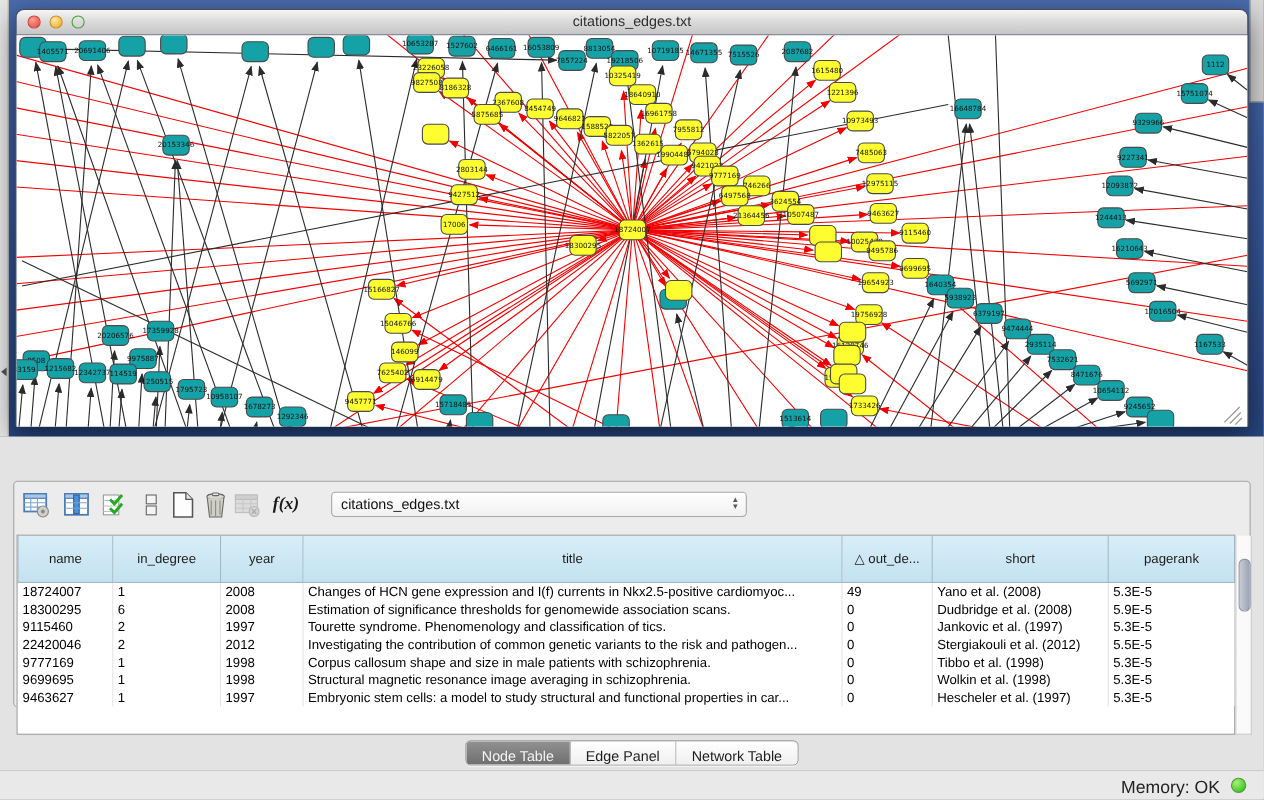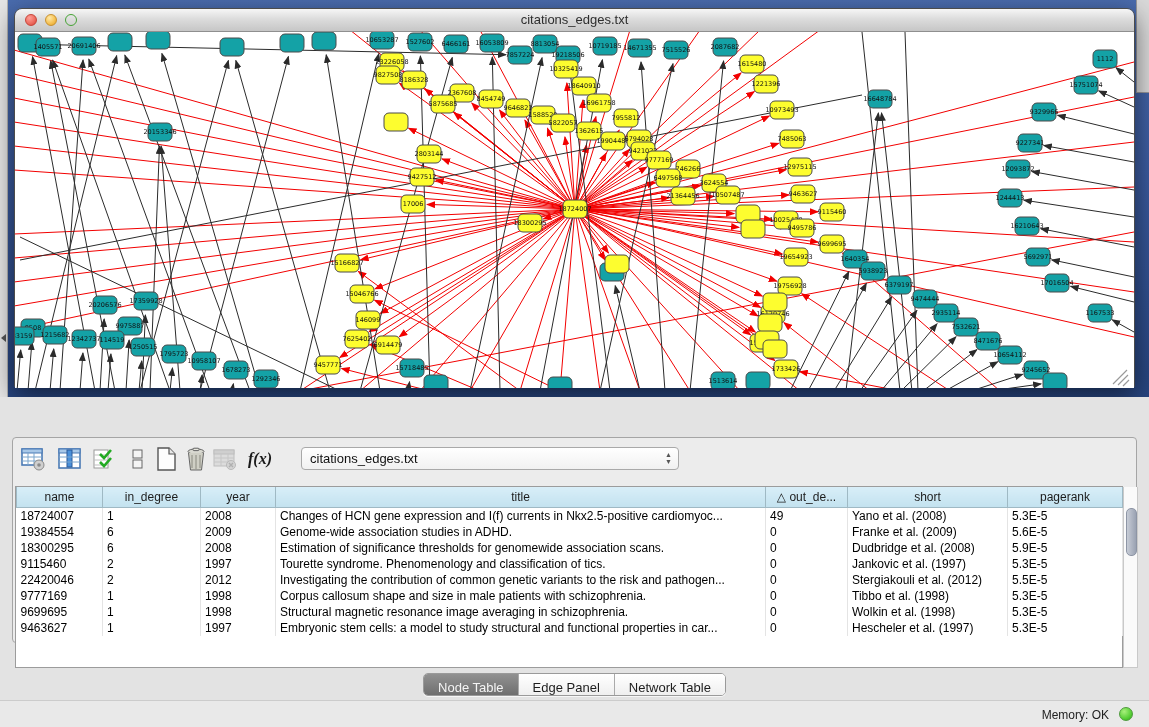--- a/index.html
+++ b/index.html
@@ -44,39 +44,39 @@
   .fx{font-family:"Liberation Serif",serif;font-style:italic;font-weight:bold;font-size:16px;color:#1a1a1a;line-height:26px;}
   .dropdown{position:absolute;left:288px;top:1px;width:378px;height:23px;background:linear-gradient(180deg,#ffffff,#f1f1f1);
        border:1px solid #a9a9a9;border-radius:4px;box-sizing:border-box;font-size:13px;color:#111;
        padding:3px 0 0 8px;}
   .dd-arrows{position:absolute;right:6px;top:3px;font-size:7px;line-height:7px;color:#555;text-align:center;}
   
   .tbl-wrap{position:absolute;left:2px;top:48px;width:1106px;height:180px;background:#fff;
             border:1px solid #9c9c9c;box-sizing:content-box;}
   table.grid{border-collapse:collapse;table-layout:fixed;width:1106px;font-size:12px;}
   table.grid th{height:18px;background:linear-gradient(180deg,#d8eef8,#c3e2ef);border:1px solid #9fb9c4;
-       border-top:none;font-weight:normal;color:#1c1c1c;text-align:center;padding:1px 4px;overflow:hidden;white-space:nowrap;}
+       border-top:none;font-weight:normal;color:#1c1c1c;text-align:center;padding:12px 4px;overflow:hidden;white-space:nowrap;}
   table.grid td{height:16px;border-right:1px solid #e4e4e4;color:#000;padding:0 4px;overflow:hidden;
        white-space:nowrap;text-overflow:clip;}
   .vscroll{position:absolute;right:-16px;top:0;width:15px;height:181px;background:#fafafa;border:1px solid #c9c9c9;
        border-top:none;box-sizing:border-box;}
   .vthumb{position:absolute;left:2px;top:21px;width:9px;height:46px;border-radius:5px;
        background:linear-gradient(90deg,#c7ccd6,#9aa2b2);border:1px solid #8d95a5;}
   
   .tabs-row{position:absolute;left:0;top:276px;width:1149px;height:24px;display:flex;justify-content:center;}
   .seg{display:flex;height:21px;border:1px solid #9a9a9a;border-radius:5px;overflow:hidden;
        background:#fff;box-shadow:0 1px 0 rgba(255,255,255,.7);}
   .seg .tab{padding:6px 14px 0 14px;font-size:13px;color:#1d1d1d;border-right:1px solid #aaa;
        background:linear-gradient(180deg,#ffffff,#efefef);}
   .seg .tab:last-child{border-right:none;text-align:right;}
   .seg .tab.sel{background:linear-gradient(180deg,#919191,#6f6f6f);color:#f4f4f4;}
   
   .statusbar{position:absolute;left:0;top:303px;width:1149px;height:27px;background:#e9e9e9;
        border-top:1px solid #cccccc;}
-  .mem{position:absolute;right:40px;top:7px;font-size:12px;color:#222;}
+  .mem{position:absolute;right:40px;top:7px;font-size:16px;color:#222;}
   .memdot{position:absolute;right:16px;top:6px;width:14px;height:14px;border-radius:50%;
        background:radial-gradient(circle at 35% 30%,#a8f07c,#52cc32 65%,#2f9c1c);border:1px solid #4e9b3c;box-sizing:border-box;}
 </style>
 </head>
 <body>
 
 <div class="screen">
 
   <div class="desktop">
     <div class="left-strip">
@@ -824,29 +824,20 @@
               <tr>
                 <td>18724007</td>
                 <td>1</td>
                 <td>2008</td>
                 <td>Changes of HCN gene expression and I(f) currents in Nkx2.5-positive cardiomyoc...</td>
                 <td>49</td>
                 <td>Yano et al. (2008)</td>
                 <td>5.3E-5</td>
               </tr>
               <tr>
-                <td>19384554</td>
-                <td>6</td>
-                <td>2009</td>
-                <td>Genome-wide association studies in ADHD.</td>
-                <td>0</td>
-                <td>Franke et al. (2009)</td>
-                <td>5.6E-5</td>
-              </tr>
-              <tr>
                 <td>18300295</td>
                 <td>6</td>
                 <td>2008</td>
                 <td>Estimation of significance thresholds for genomewide association scans.</td>
                 <td>0</td>
                 <td>Dudbridge et al. (2008)</td>
                 <td>5.9E-5</td>
               </tr>
               <tr>
                 <td>9115460</td>

